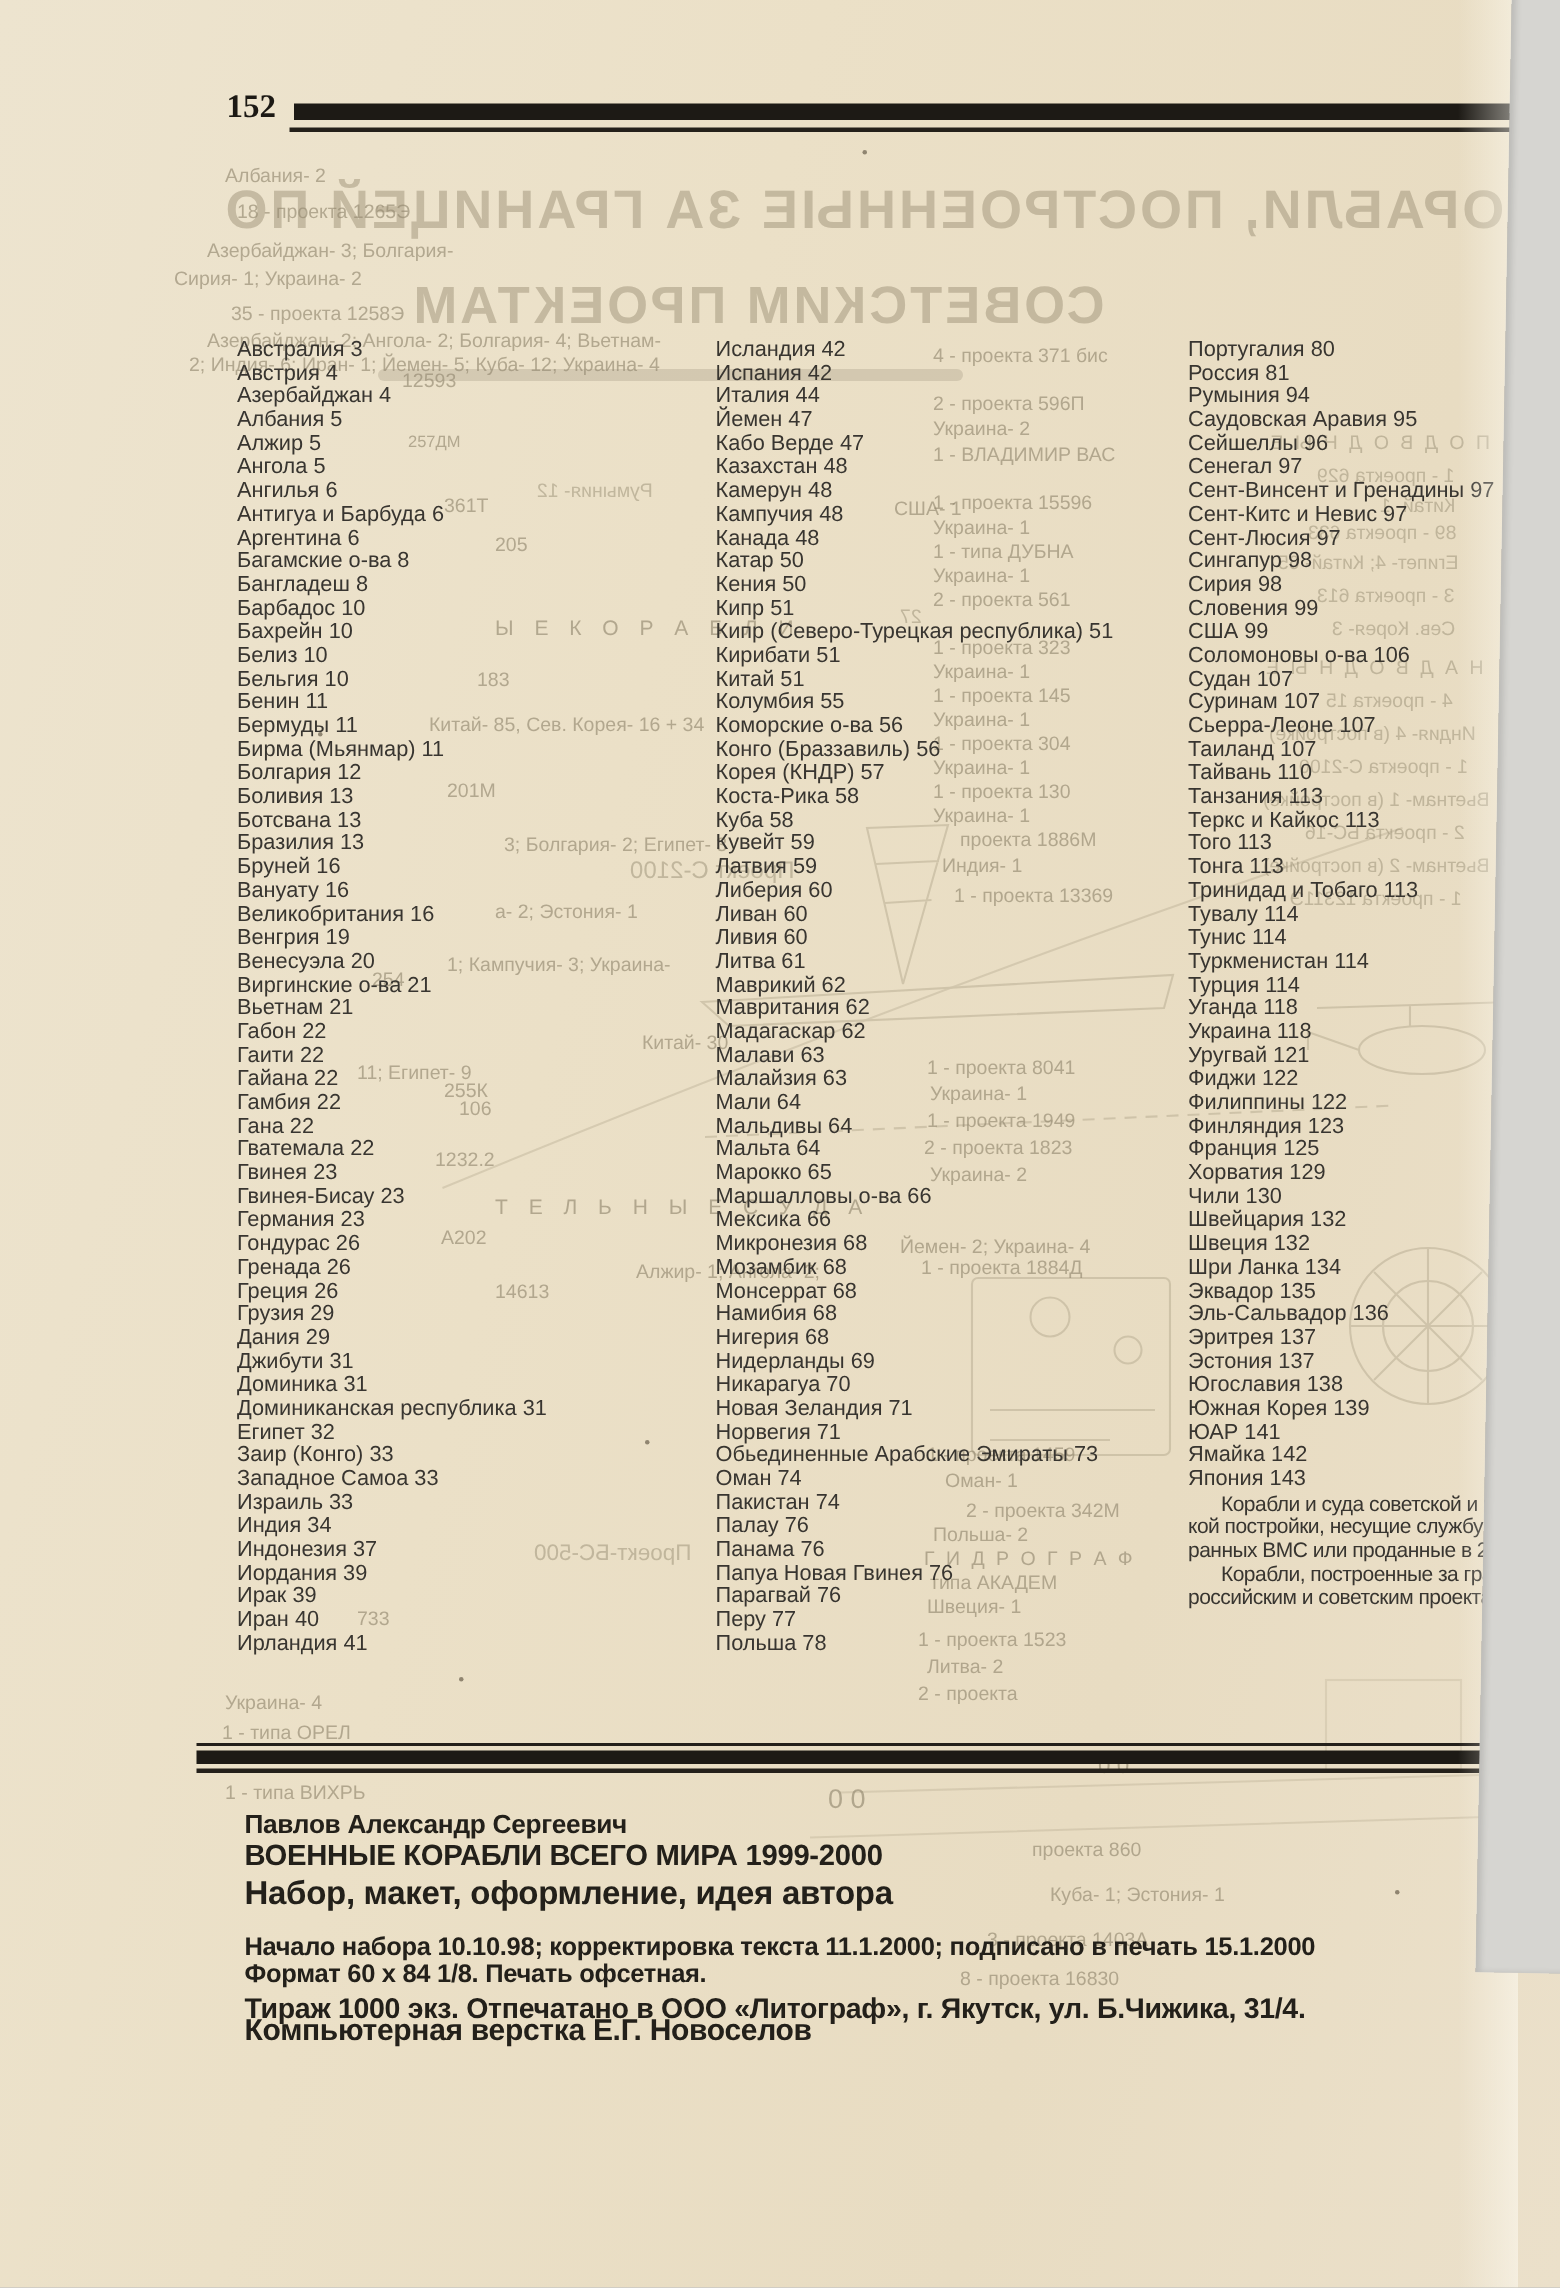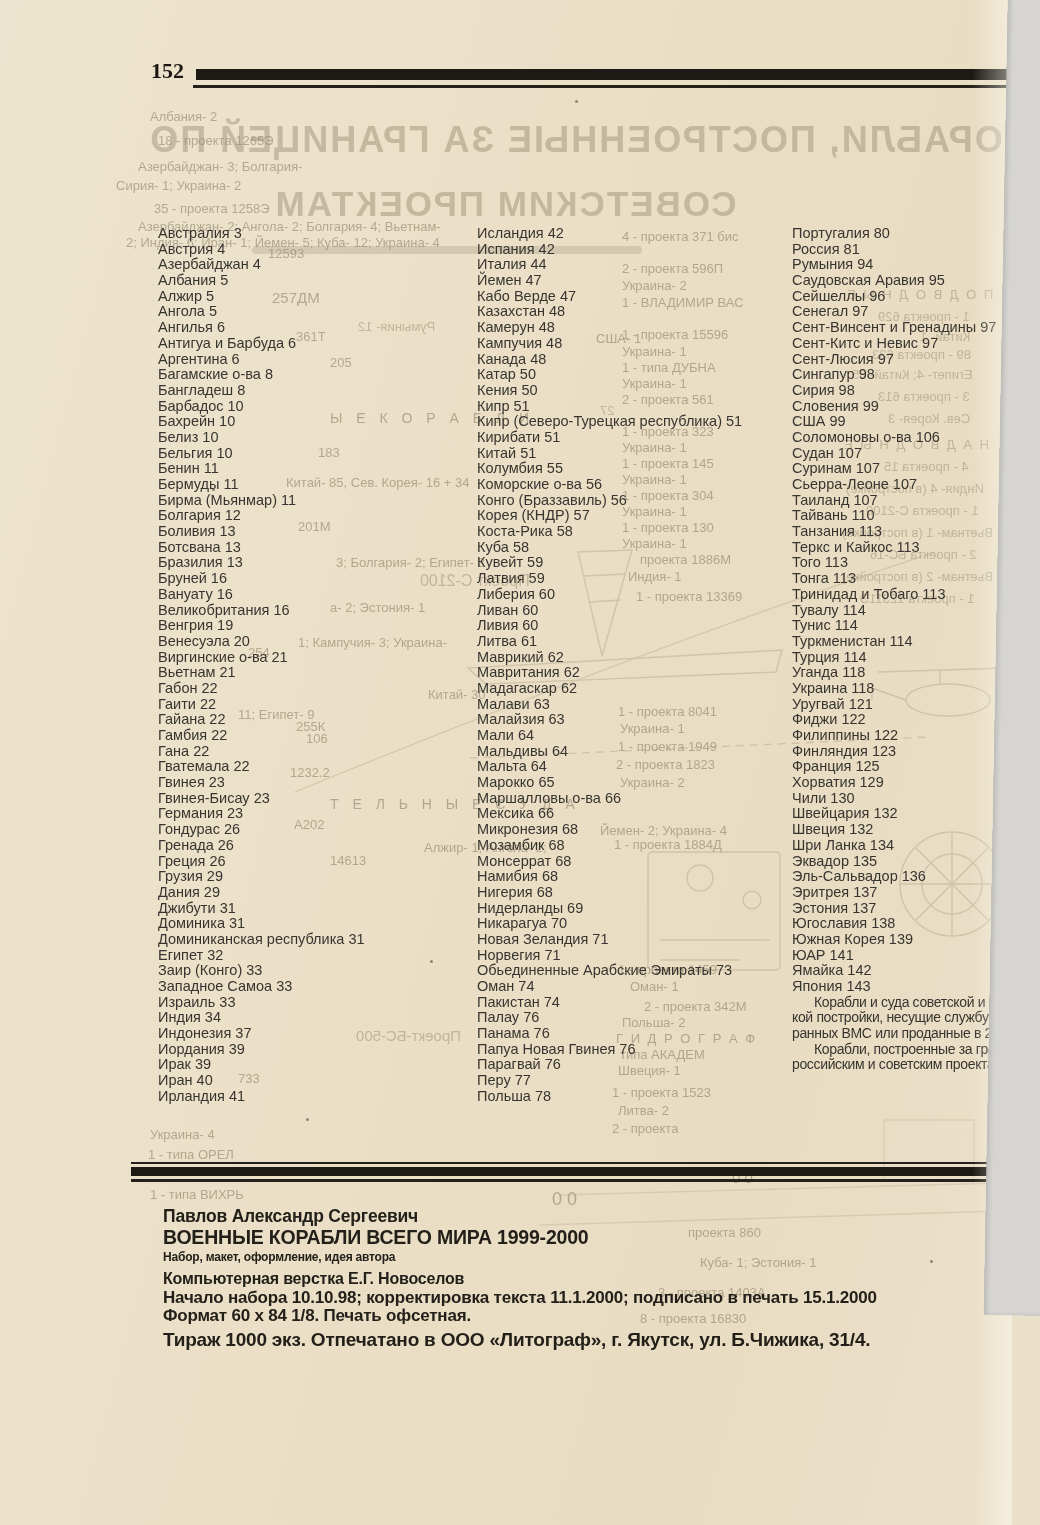--- a/index.html
+++ b/index.html
@@ -32,22 +32,22 @@
   .entry.indent{padding-left:22px;}
   .sep{position:absolute;left:131px;top:1162px;width:906px;}
   .sep .t1{height:2px;background:#24201a;margin-bottom:3px;}
   .sep .t2{height:9px;background:#1d1a15;margin-bottom:3px;}
   .sep .t3{height:3px;background:#24201a;}
   #colophon{position:absolute;left:0;top:0;}
   .cline{position:absolute;left:163px;font-weight:bold;color:#23201a;white-space:nowrap;
          letter-spacing:-0.2px;line-height:1;}
   .c1{top:1208px;font-size:17.5px;}
   .c2{top:1228px;font-size:19.5px;}
-  .c3{top:1251px;font-size:12px;}
-  .c4{top:1271px;font-size:16px;}
+  .c3{top:1251px;font-size:22px;}
+  .c4{top:1344px;font-size:20px;}
   .c5{top:1289px;font-size:17px;}
   .c6{top:1307px;font-size:17px;}
   .c7{top:1330px;font-size:19px;}
   
   .curl{position:absolute;left:972px;top:0;width:40px;height:1525px;pointer-events:none;
         background:linear-gradient(to right,rgba(255,253,245,0),rgba(255,253,245,0.5));}
   .strip{position:absolute;left:1008px;top:-15px;width:70px;height:1330px;background:#d6d5d1;
          transform:rotate(1.05deg);transform-origin:top left;
          box-shadow:inset 3px 0 4px rgba(0,0,0,0.12);}
 </style>
@@ -132,21 +132,21 @@
         <div class="ghost mir" style="left: 878px; top: 390px;">3 - проекта 613</div>
         <div class="ghost mir" style="left: 888px; top: 412px;">Сев. Корея- 3</div>
         <div class="ghost mir" style="left: 842px; top: 438px; letter-spacing: 2px;">Н А Д В О Д Н Ы Е</div>
         <div class="ghost mir" style="left: 884px; top: 460px;">4 - проекта 15</div>
         <div class="ghost mir" style="left: 846px; top: 482px;">Индия- 4 (в постройке)</div>
         <div class="ghost mir" style="left: 866px; top: 504px;">1 - проекта С-2100</div>
         <div class="ghost mir" style="left: 842px; top: 526px;">Вьетнам- 1 (в постройке)</div>
         <div class="ghost mir" style="left: 870px; top: 548px;">2 - проекта БС-16</div>
         <div class="ghost mir" style="left: 842px; top: 570px;">Вьетнам- 2 (в постройке)</div>
         <div class="ghost mir" style="left: 860px; top: 592px;">1 - проекта 12311Э</div>
-        <div class="ghost" style="left: 272px; top: 290px; font-size: 15px;">257ДМ</div>
+        <div class="ghost" style="left: 272px; top: 290px; font-size: 11px;">257ДМ</div>
         <div class="ghost mir" style="left: 358px; top: 320px;">Румыния- 12</div>
         <div class="ghost" style="left: 296px; top: 330px;">361Т</div>
         <div class="ghost" style="left: 330px; top: 356px;">205</div>
         <div class="ghost" style="left: 330px; top: 411px; font-size: 14px; letter-spacing: 5px;">Ы Е   К О Р А Б Л И</div>
         <div class="ghost mir" style="left: 600px; top: 404px;">27</div>
         <div class="ghost" style="left: 318px; top: 446px;">183</div>
         <div class="ghost" style="left: 286px; top: 476px;">Китай- 85, Сев. Корея- 16 + 34</div>
         <div class="ghost" style="left: 298px; top: 520px;">201М</div>
         <div class="ghost" style="left: 336px; top: 556px;">3; Болгария- 2; Египет- 3</div>
         <div class="ghost mir" style="left: 420px; top: 573px; font-size: 16px;">Проект С-2100</div>

